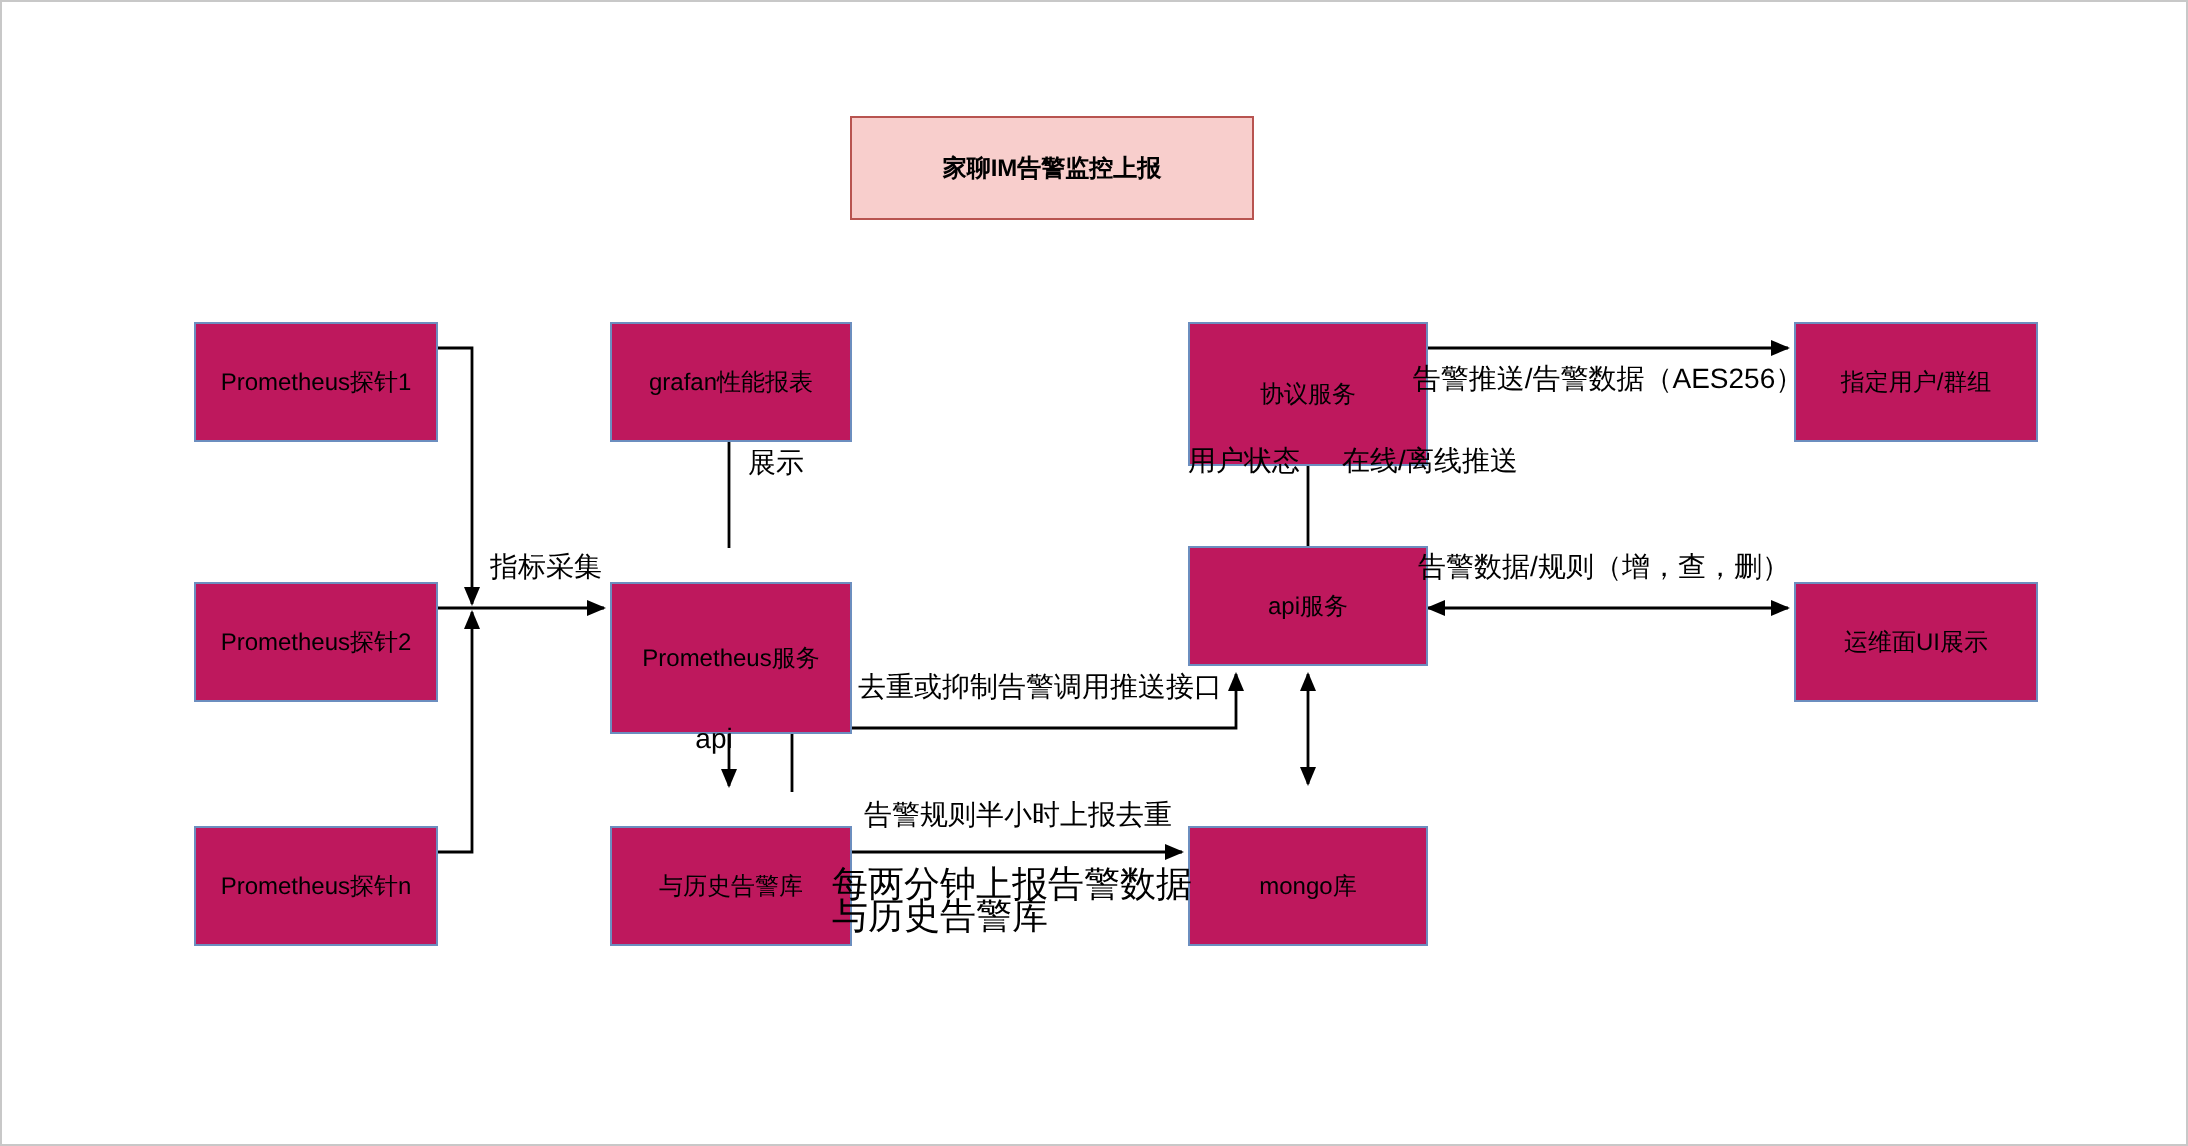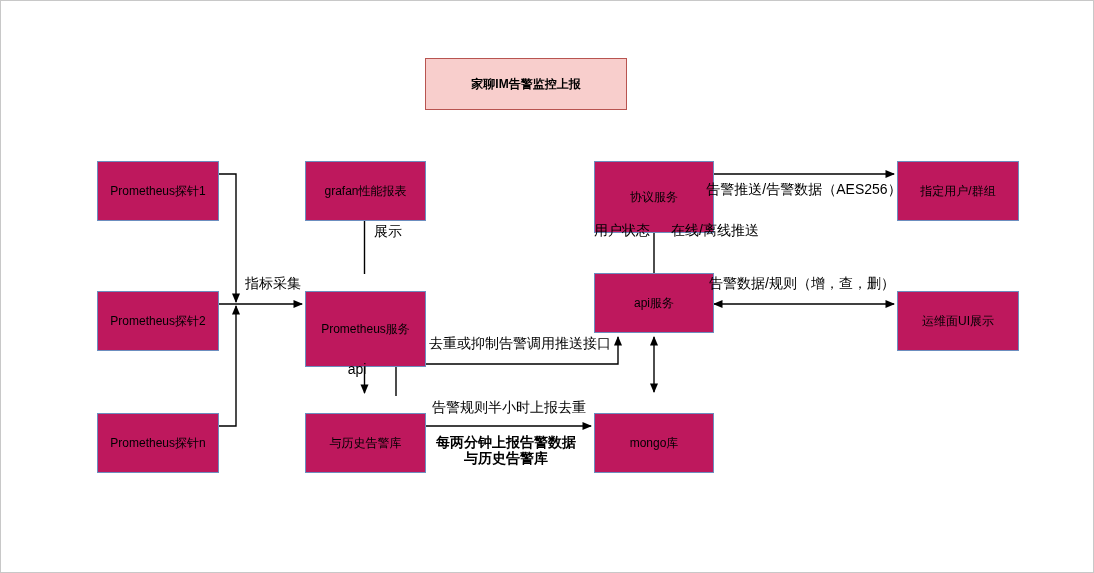--- a/index.html
+++ b/index.html
@@ -53,26 +53,24 @@
     position: absolute;
     transform: translate(-50%, -50%);
     font-size: 14px;
     color: #000000;
     white-space: nowrap;
     text-align: center;
   }
   .edge-label-block {
     position: absolute;
     transform: translateX(-50%);
-    font-size: 14px;
+    font-size: 18px;
     color: #000000;
     white-space: nowrap;
-    text-align: center;
     line-height: 16px;
-    font-weight: bold;
   }
 </style>
 </head>
 <body>
 
 <div id="canvas">
 
   <svg id="edge-layer" viewBox="0 0 1094 573" xmlns="http://www.w3.org/2000/svg">
     <defs>
       <marker id="arr" markerUnits="userSpaceOnUse" markerWidth="12" markerHeight="12" refX="9" refY="4.5" orient="auto-start-reverse">

